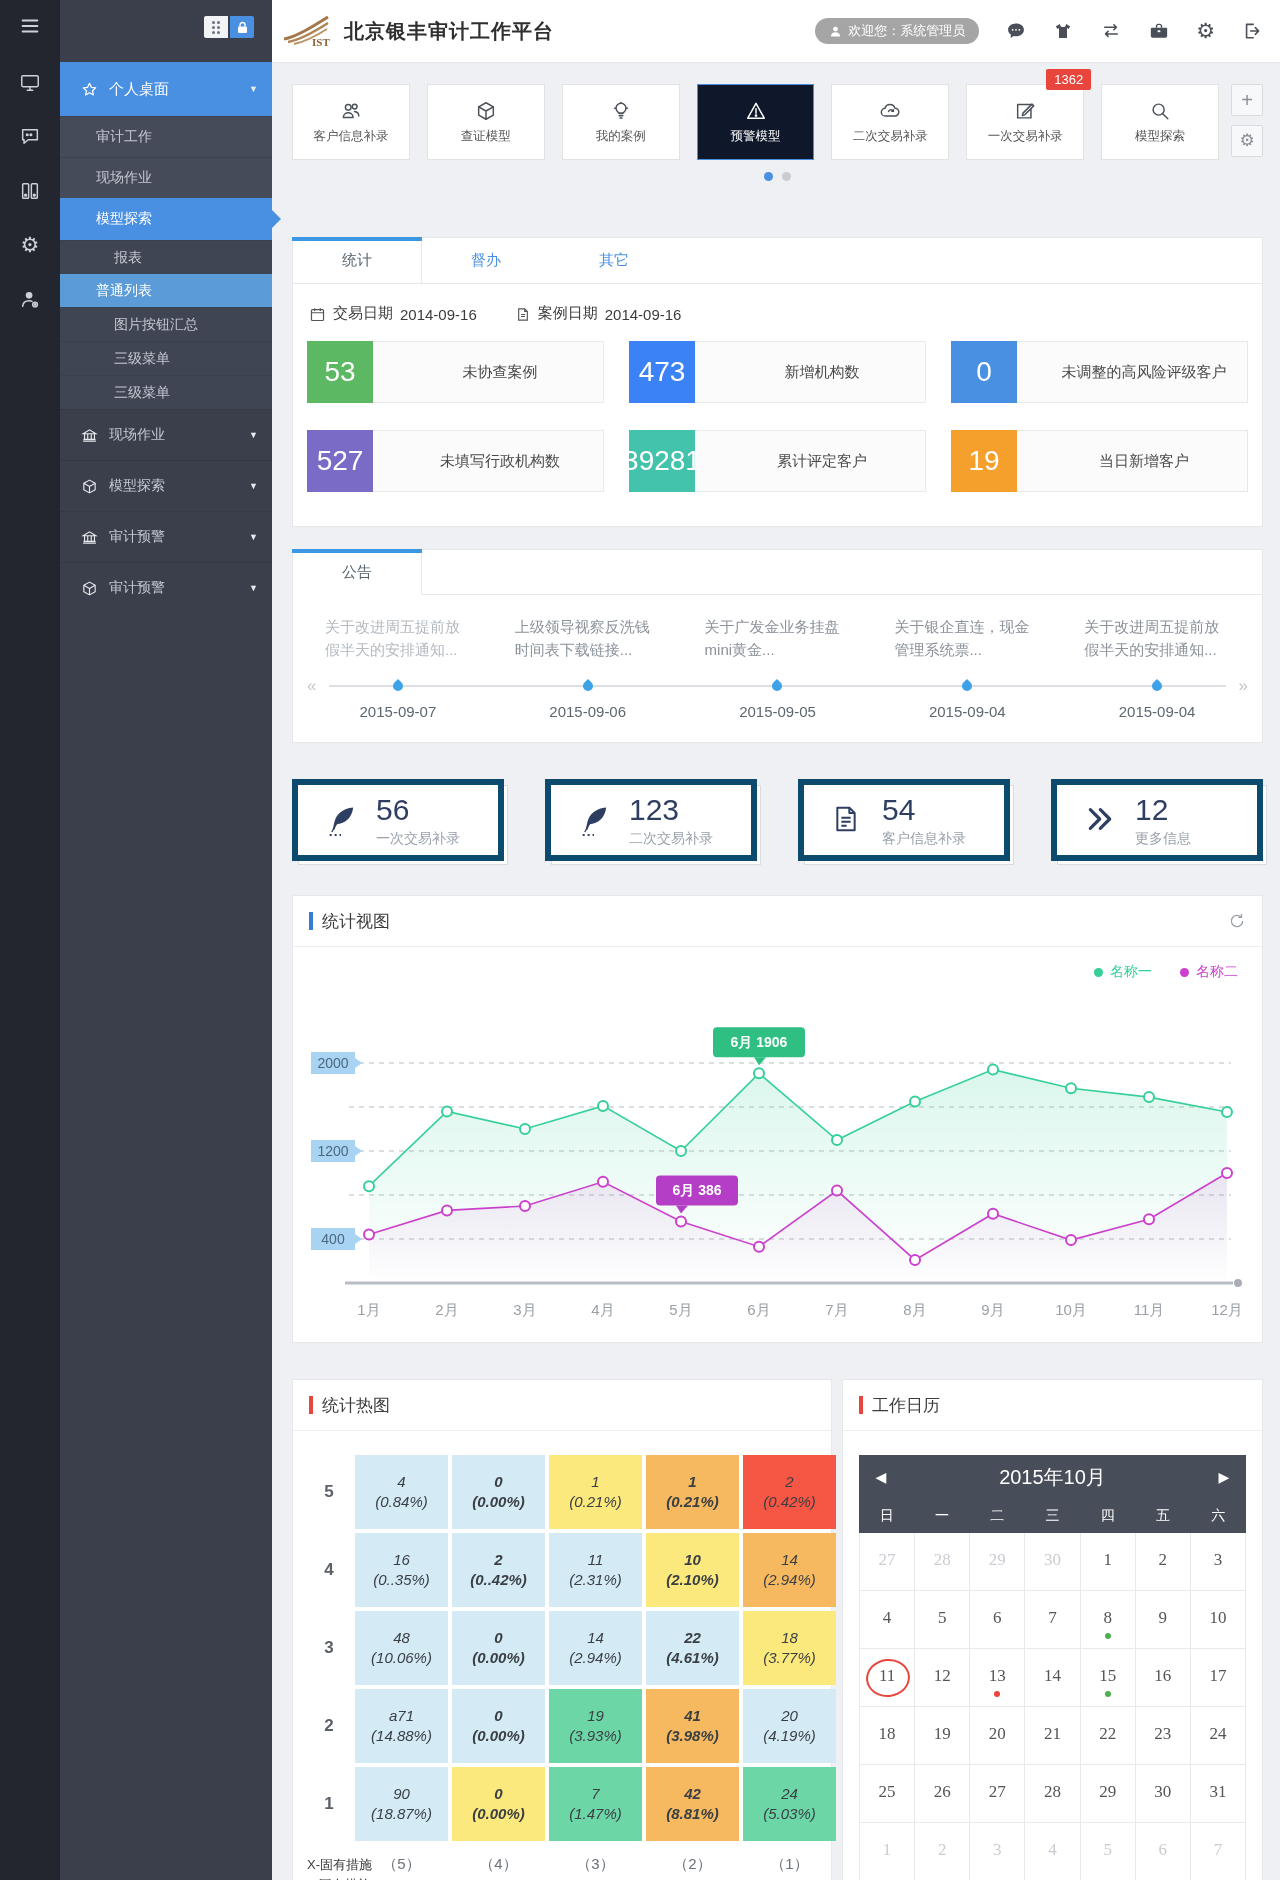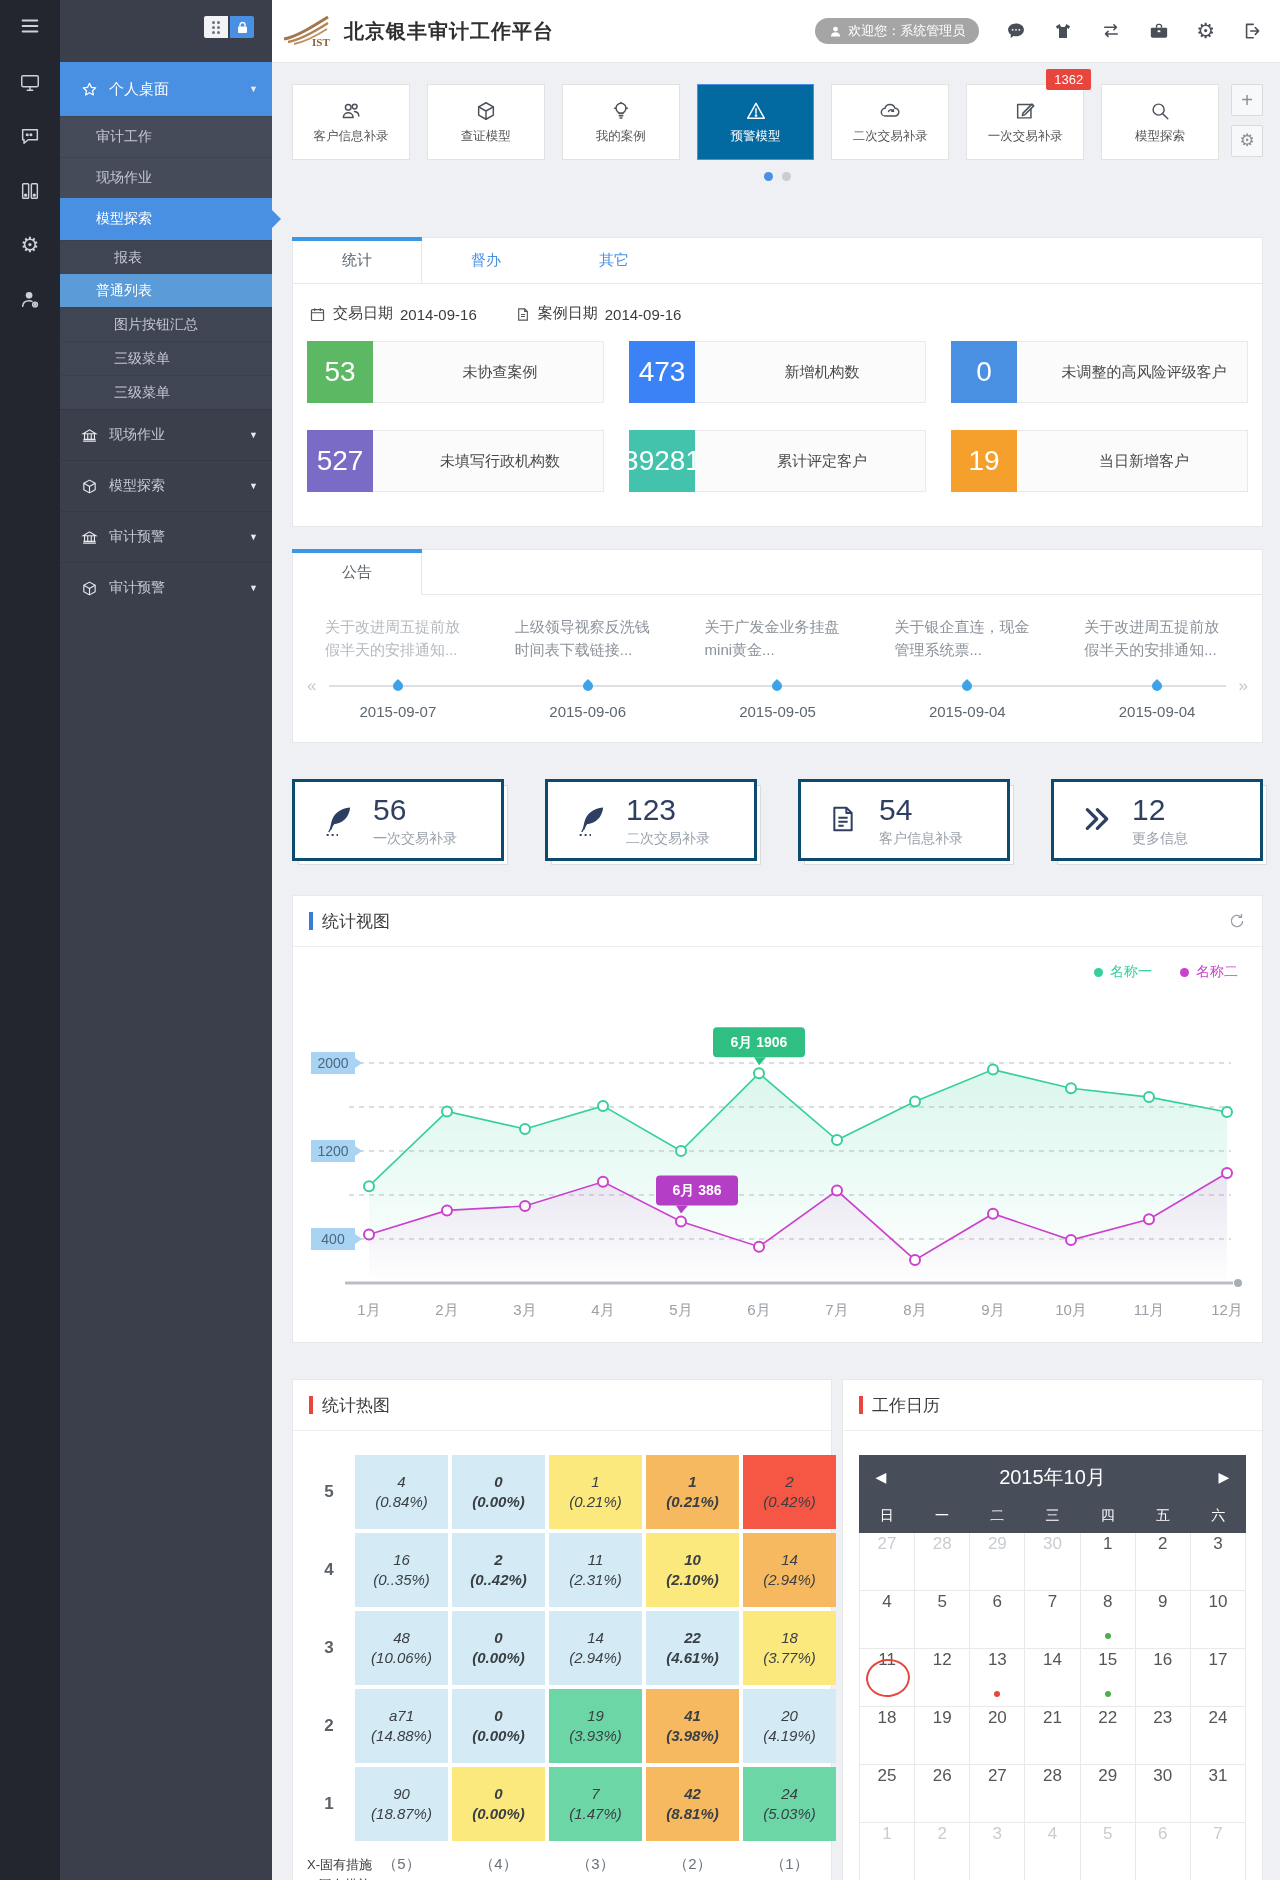--- a/index.html
+++ b/index.html
@@ -40,21 +40,21 @@
   .user-pill svg{margin-right:6px;}
   .tb-ic{margin-left:27px;color:#4a4f57;cursor:pointer;display:flex;align-items:center;}
   .gear-glyph{font-size:21px;line-height:20px;color:#4a4f57;}
   .content{padding:22px 17px 0 20px;position:relative;}
   
   .tiles-row{position:relative;padding-right:44px;}
   .tiles{display:flex;gap:17px;}
   .tile{width:119px;height:74px;background:#fff;border:1px solid #e2e2e2;display:flex;flex-direction:column;
      align-items:center;justify-content:center;gap:6px;color:#4b5159;cursor:pointer;position:relative;}
   .tile .t-label{font-size:12.5px;color:#555;}
-  .tile.active{background:#0369a1;border-color:#4a90e2;color:#fff;}
+  .tile.active{background:#0f172a;border-color:#4a90e2;color:#fff;}
   .tile.active .t-label{color:#fff;}
   .badge{position:absolute;top:-16px;right:-8px;background:#e8453c;color:#fff;font-size:13px;
      padding:3px 8px;border-radius:2px;}
   .side-btns{position:absolute;right:0;top:0;display:flex;flex-direction:column;gap:9px;}
   .sq-btn{width:30px;height:30px;background:#f7f8f9;border:1px solid #d9dcdf;border-radius:2px;color:#8a9097;
      display:flex;align-items:center;justify-content:center;font-size:20px;cursor:pointer;}
   .dots{display:flex;justify-content:center;gap:9px;margin-top:12px;}
   .dot{width:9px;height:9px;border-radius:50%;background:#c9ccd1;cursor:pointer;}
   .dot.active{background:#4a90e2;}
   
@@ -89,21 +89,21 @@
   .n-line{position:absolute;left:26px;right:26px;top:10px;height:2px;background:#dcdfe3;}
   .n-arrow{position:absolute;top:0;font-size:17px;color:#c2c7cc;cursor:pointer;line-height:22px;}
   .n-arrow.l{left:4px;} .n-arrow.r{right:4px;}
   .n-drops{position:absolute;left:0;right:0;top:0;display:flex;height:22px;}
   .n-drop-slot{flex:1;display:flex;justify-content:center;align-items:center;}
   .drop{width:10px;height:10px;background:#3da2e8;border-radius:0 50% 50% 50%;transform:rotate(45deg);}
   .n-dates{display:flex;margin-top:6px;}
   .n-date{flex:1;text-align:center;font-size:15px;color:#5d6770;}
   
   .metric-row{display:flex;justify-content:space-between;margin-top:36px;}
-  .metric-card{width:212px;height:82px;background:#fff;border:3px solid #0c4a6e;display:flex;align-items:center;
+  .metric-card{width:212px;height:82px;background:#fff;border:6px solid #0c4a6e;display:flex;align-items:center;
      padding-left:26px;box-sizing:border-box;cursor:pointer;
      box-shadow:5px 5px 0 -2px #fdfdfd,5px 5px 0 -1px #dadde0;}
   .metric-ic{width:34px;height:34px;color:#2e3f62;margin-right:18px;flex:none;}
   .metric-num{font-size:30px;color:#2e3f62;}
   .metric-label{font-size:14px;color:#98a0ab;margin-top:3px;}
   
   .sec-head{display:flex;align-items:center;height:50px;padding:0 16px;border-bottom:1px solid #eeeeee;position:relative;}
   .accent{width:4px;height:18px;margin-right:9px;}
   .accent.blue{background:#3a7bd5;} .accent.red{background:#e8453c;}
   .sec-title{font-size:17px;color:#3c3c3c;}
@@ -133,21 +133,21 @@
   .cal-body{padding:24px 16px 20px;}
   .cal-head{height:44px;background:#474d59;color:#fff;display:flex;align-items:center;}
   .cal-arrow{width:44px;text-align:center;font-size:14px;cursor:pointer;color:#fff;}
   .cal-month{flex:1;text-align:center;font-size:20px;}
   .cal-week{display:flex;background:#474d59;color:#fff;height:34px;align-items:center;}
   .cal-week span{flex:1;text-align:center;font-size:14px;}
   .cal-grid{display:grid;grid-template-columns:repeat(7,1fr);gap:1px;background:#e9e9e9;
      border:1px solid #e9e9e9;border-top:none;}
   .cal-cell{background:#fff;height:57px;position:relative;display:flex;align-items:flex-start;
      justify-content:center;cursor:pointer;}
-  .cal-cell .num{margin-top:1px;font-size:17px;color:#555;}
+  .cal-cell .num{margin-top:17px;font-size:17px;color:#555;font-family:Liberation Serif, serif;}
   .cal-cell.muted .num{color:#c9ccd1;}
   .cal-dot{position:absolute;bottom:9px;left:50%;margin-left:-3px;width:6px;height:6px;border-radius:50%;}
   .cal-dot.green{background:#4caf50;} .cal-dot.red{background:#e8453c;}
   .cal-ring{position:absolute;left:50%;top:50%;width:40px;height:34px;margin:-19px 0 0 -21px;
      border:2px solid #e8453c;border-radius:50%;transform:rotate(-6deg);}
 </style>
 </head>
 <body>
 
 <aside class="rail" id="rail">

